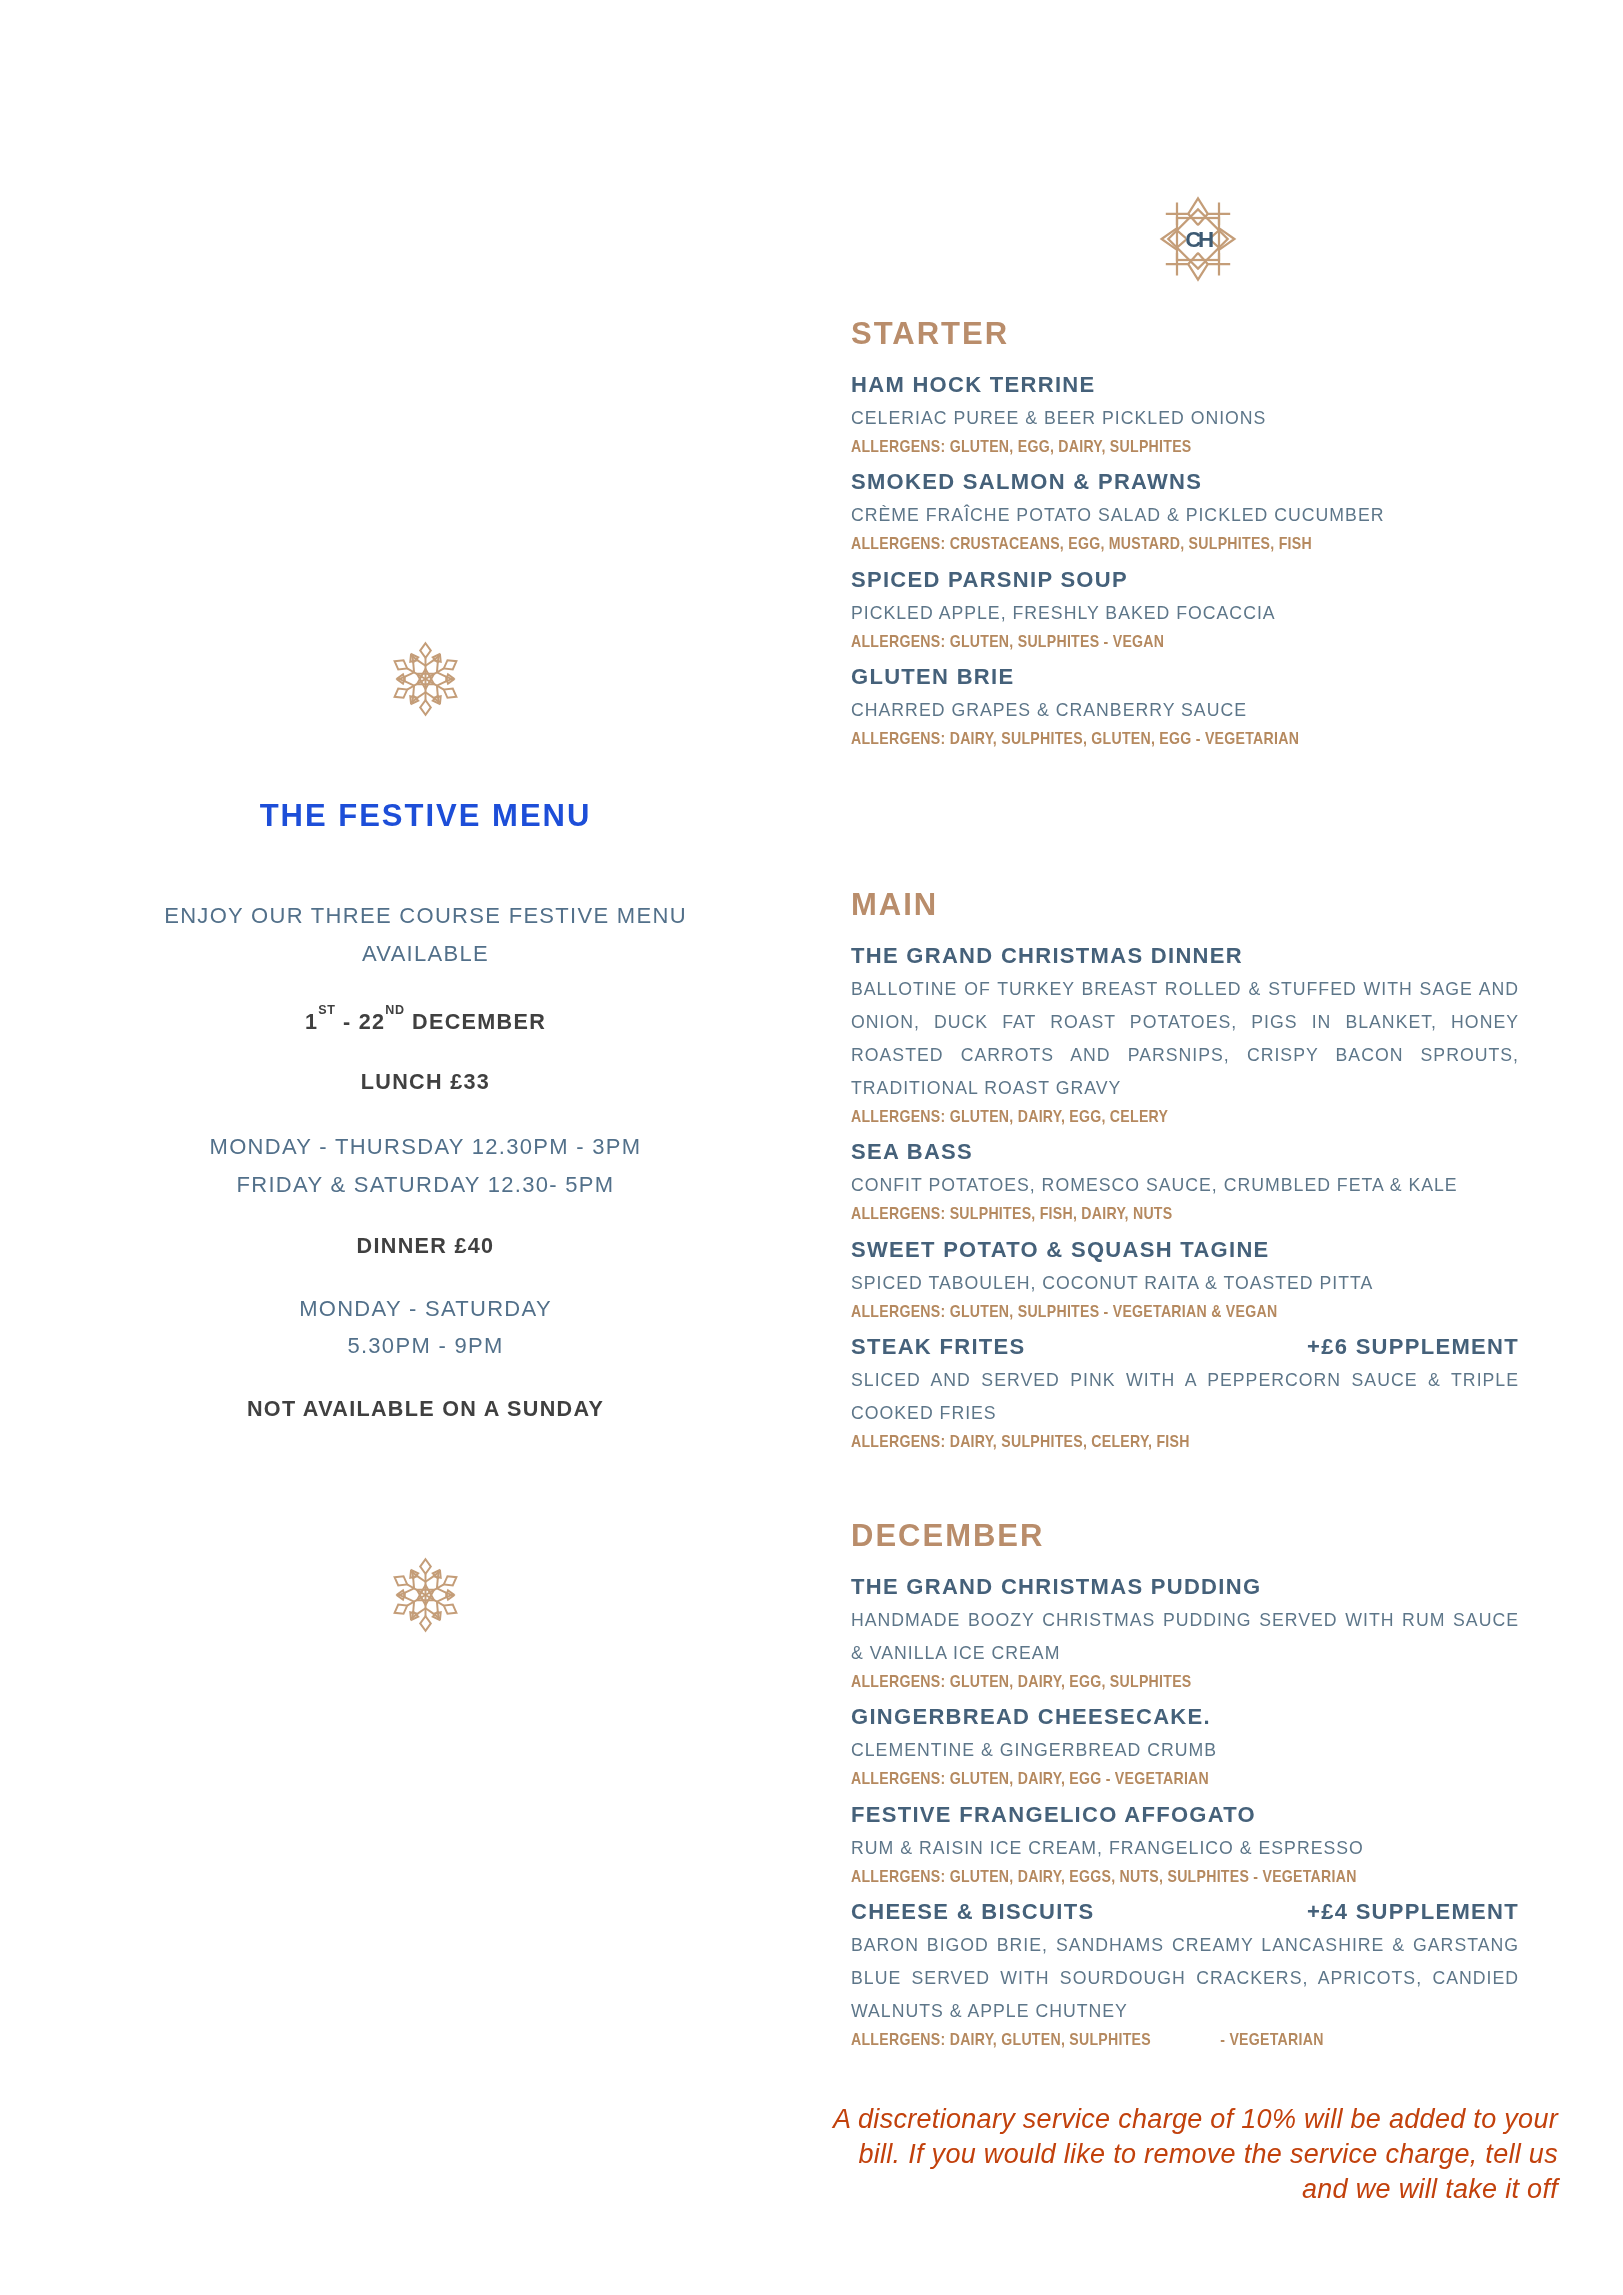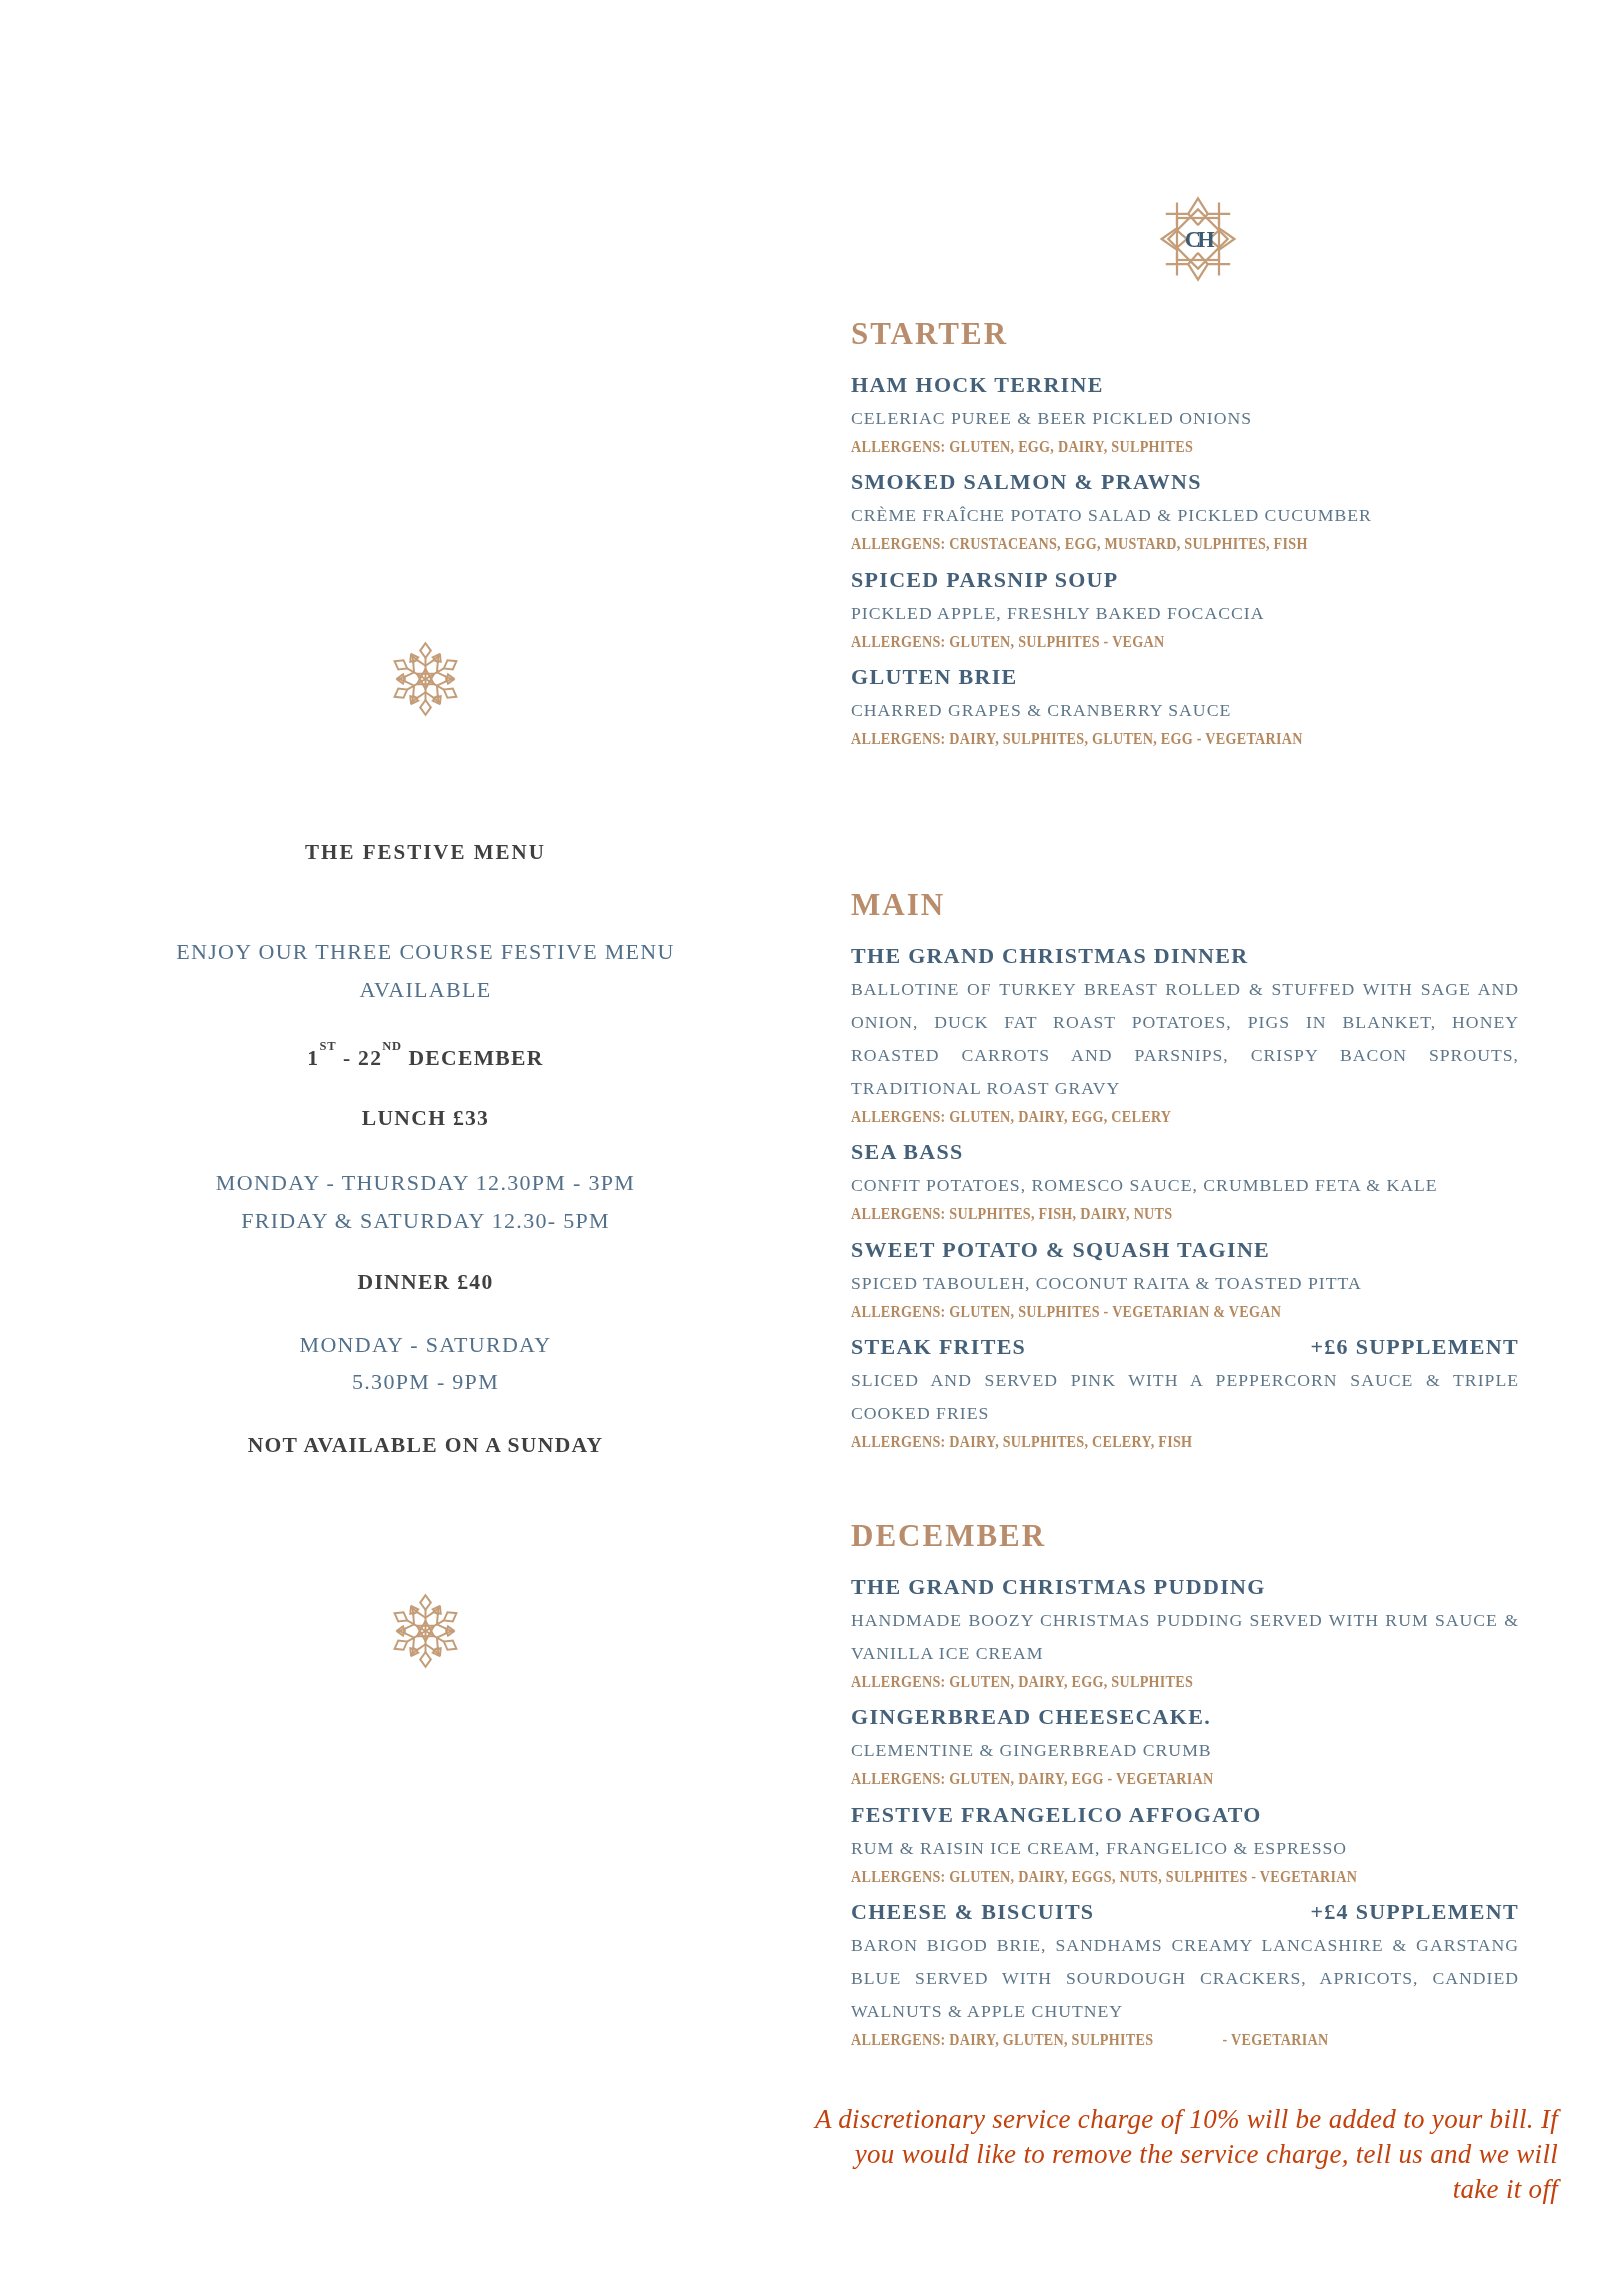--- a/index.html
+++ b/index.html
@@ -1,36 +1,36 @@
 <!DOCTYPE html>
 <html style="font-size:10.5px"><head>
 <meta charset="utf-8">
 <style>
   html,body{margin:0;padding:0;background:#ffffff;}
   .page{
     position:relative;
     width:1623px;
     height:2208px;
     background:#ffffff;
-    font-family:Liberation Serif, serif;
+    font-family:Liberation Sans, sans-serif;
     overflow:hidden;
     color:#4f6c85;
   }
   
   .logo{position:absolute;left:1156px;top:194px;width:84px;height:90px;}
   
   .snowflake{width:75px;height:82px;display:block;margin:0 auto;}
   
   .left-col{
     position:absolute;left:85px;top:638px;width:681px;
     text-align:center;
   }
   .left-title{
-    font-size:21px;font-weight:bold;letter-spacing:2px;
-    color:#404040;line-height:34px;margin-top:115px;
+    font-size:31px;font-weight:bold;letter-spacing:2px;
+    color:#1d4ed8;line-height:34px;margin-top:79px;
   }
   .ll{
     font-size:22px;letter-spacing:1.3px;line-height:22px;
     color:#52708a;
   }
   .ll.bold{font-weight:bold;font-size:21.6px;color:#404040;}
   .mtA{margin-top:72px;}  
   .mtB{margin-top:15.7px;}   
   .mtC{margin-top:41px;}   
   .mtD{margin-top:38px;}

